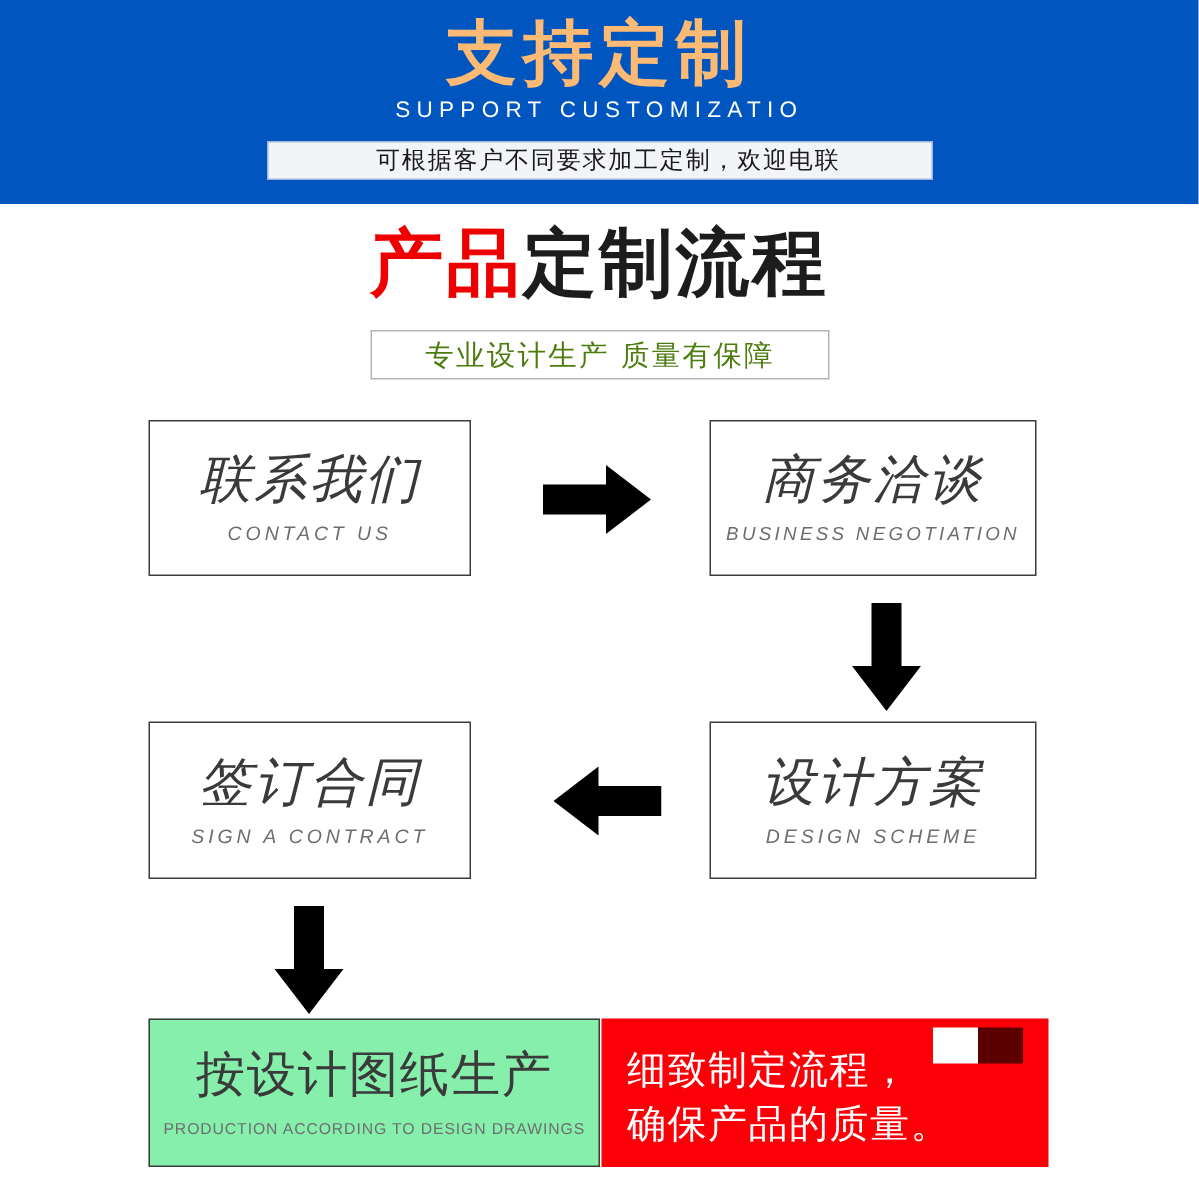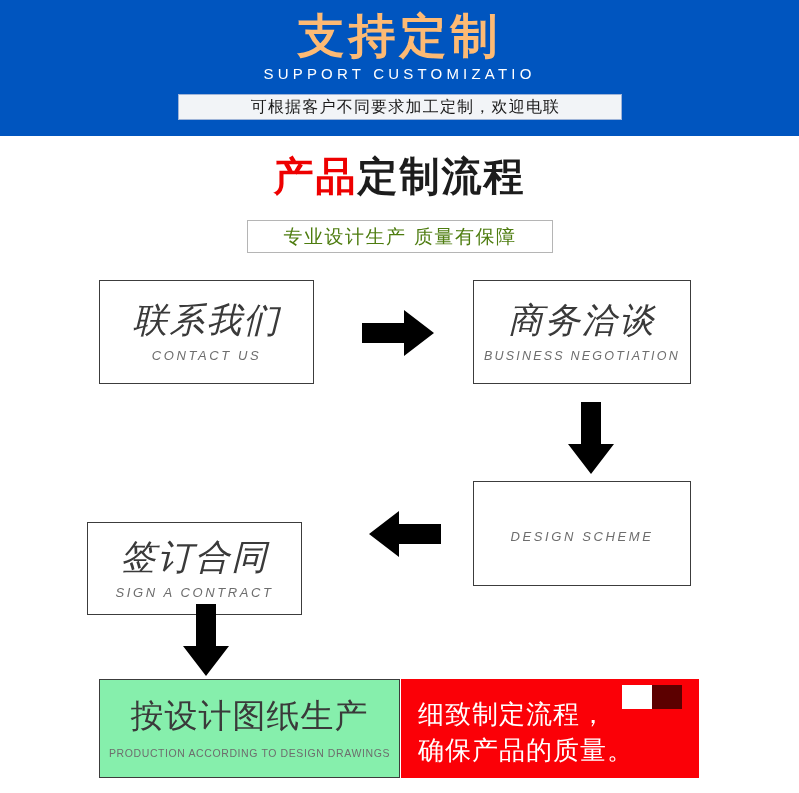--- a/index.html
+++ b/index.html
@@ -71,21 +71,21 @@
     font-family: "DejaVu Sans", "Liberation Sans", sans-serif;
   }
 
   
   .section-title {
     position: absolute;
     left: 0;
     top: 150px;
     width: 799px;
     text-align: center;
-    font-size: 40px;
+    font-size: 49px;
     font-weight: bold;
     letter-spacing: 2px;
     line-height: 52px;
     font-family: "DejaVu Sans", "Liberation Sans", sans-serif;
     white-space: nowrap;
   }
   .title-red  { color: #ee0000; }
   .title-dark { color: #1c1c1c; }
 
   .section-sub {
@@ -134,21 +134,21 @@
     letter-spacing: 2.6px;
     line-height: 18px;
     margin-top: 6px;
     font-family: "Liberation Sans", sans-serif;
     white-space: nowrap;
   }
 
   #box-contact  { left: 99px;  top: 280px; width: 215px; height: 104px; }
   #box-business { left: 473px; top: 280px; width: 218px; height: 104px; }
   #box-design   { left: 473px; top: 481px; width: 218px; height: 105px; }
-  #box-sign     { left: 87px;  top: 481px; width: 215px; height: 93px; margin-top: 41px; }
+  #box-sign     { left: 99px;  top: 481px; width: 215px; height: 105px; }
 
   #box-business .flow-en { letter-spacing: 2.2px; font-size: 12.5px; }
   #box-design   .flow-en { letter-spacing: 2.6px; font-size: 13px; }
 
   
   #box-production {
     position: absolute;
     left: 99px;
     top: 679px;
     width: 301px;
@@ -222,20 +222,21 @@
   <div class="flow-cn">联系我们</div>
   <div class="flow-en">CONTACT US</div>
 </div>
 
 <div class="flow-box" id="box-business">
   <div class="flow-cn">商务洽谈</div>
   <div class="flow-en">BUSINESS  NEGOTIATION</div>
 </div>
 
 <div class="flow-box" id="box-design">
+  <div class="flow-cn">设计方案</div>
   <div class="flow-en">DESIGN  SCHEME</div>
 </div>
 
 <div class="flow-box" id="box-sign">
   <div class="flow-cn">签订合同</div>
   <div class="flow-en">SIGN A CONTRACT</div>
 </div>
 
 <div id="box-production">
   <div class="flow-cn">按设计图纸生产</div>

